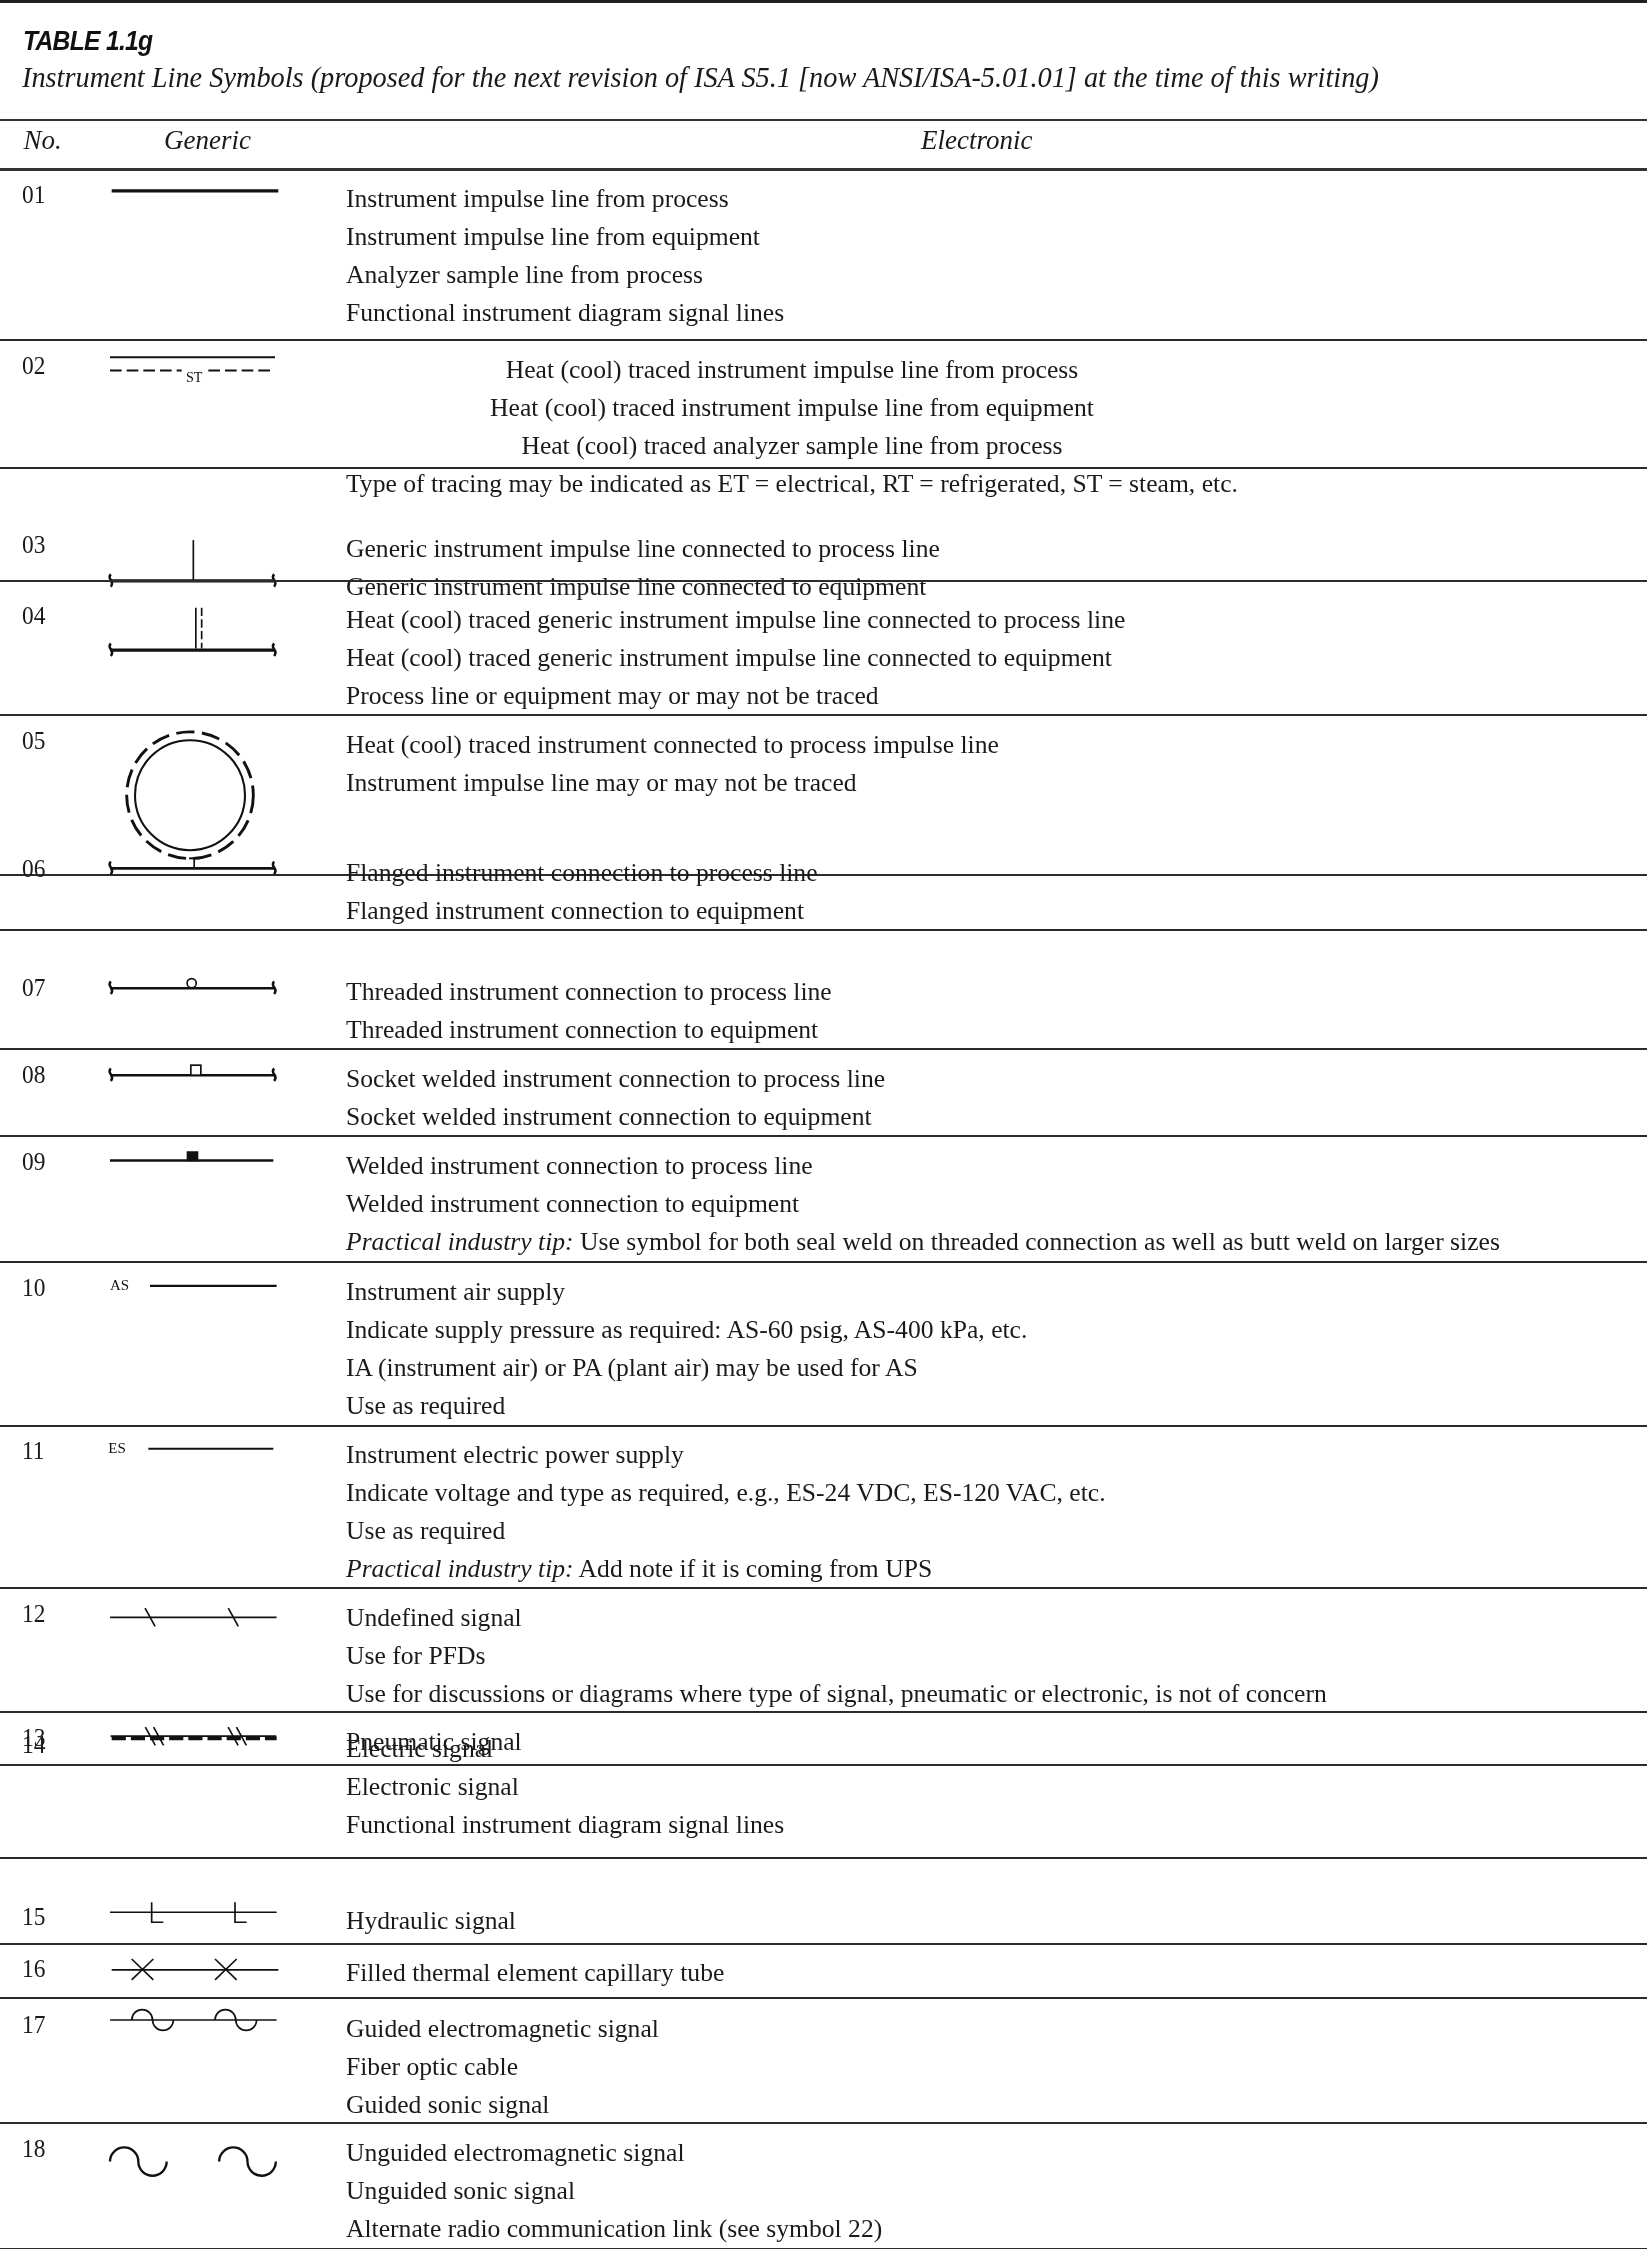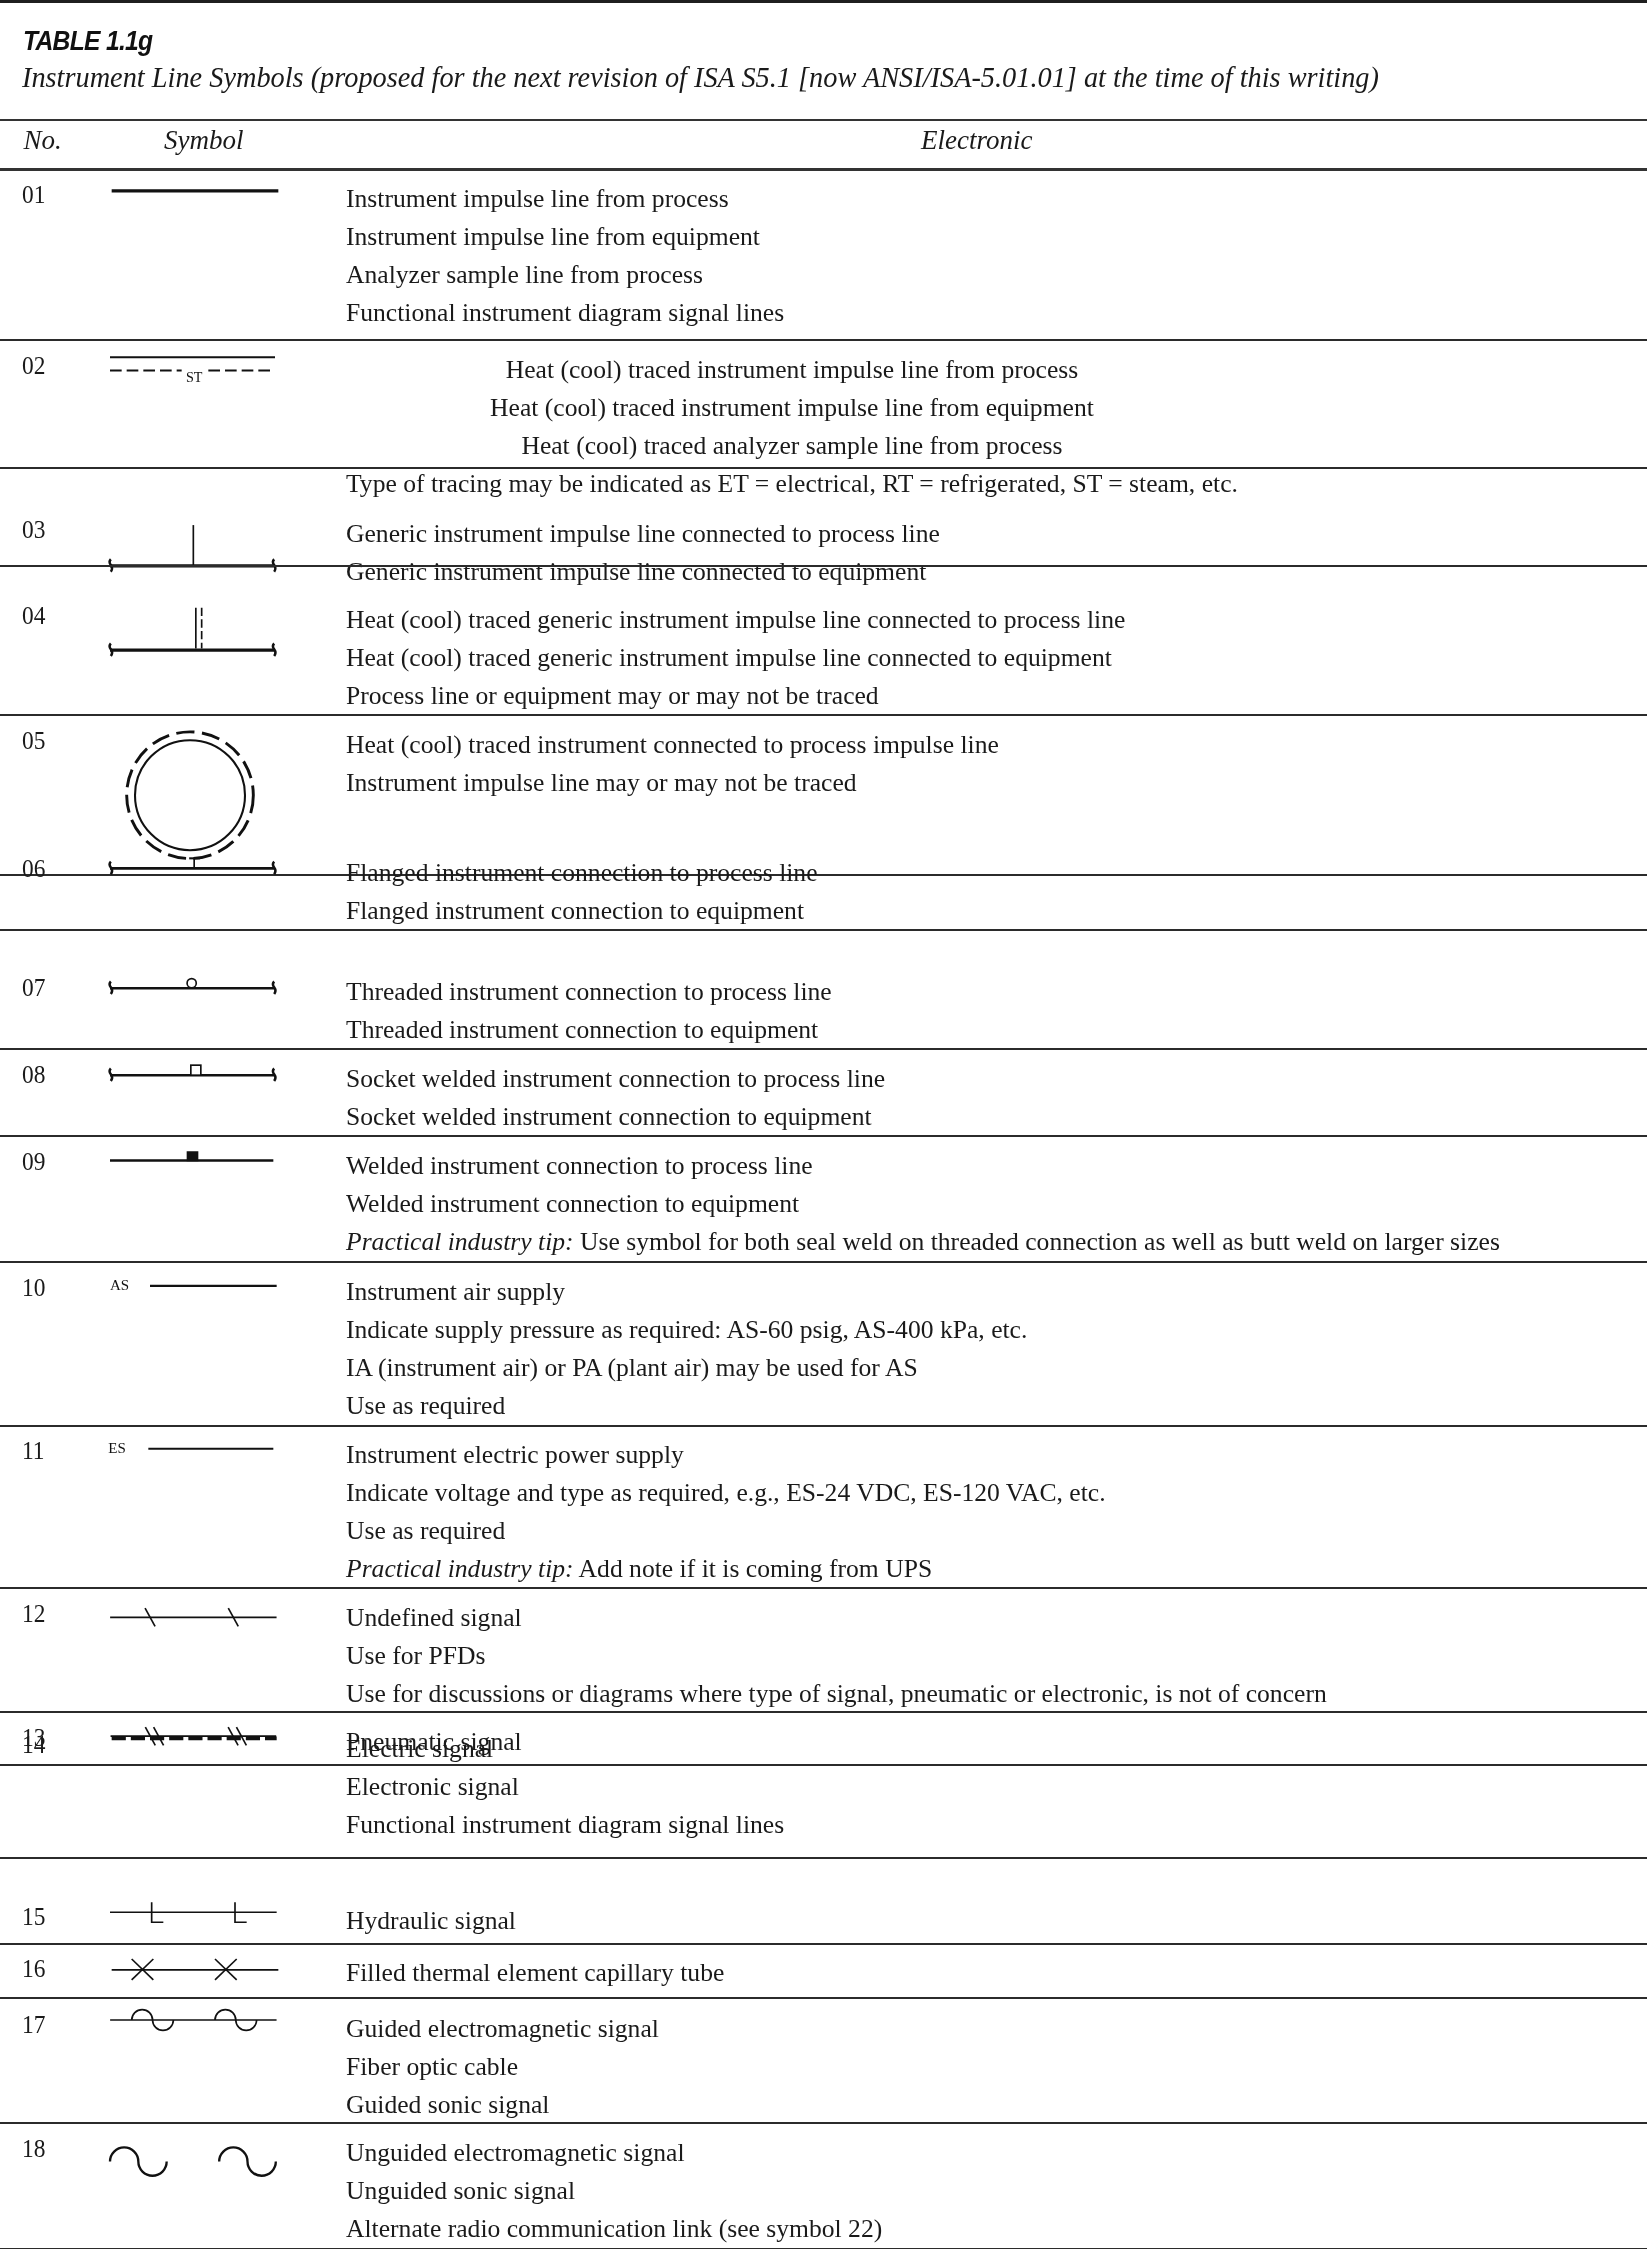--- a/index.html
+++ b/index.html
@@ -20,21 +20,21 @@
   .app-line .tip { font-style: italic; }
 </style>
 </head>
 <body>
 
 <div class="top-rule"></div>
 <div class="table-label">TABLE 1.1g</div>
 <div class="table-caption">Instrument Line Symbols (proposed for the next revision of ISA S5.1 [now ANSI/ISA-5.01.01] at the time of this writing)</div>
 <div class="header-rule-top"></div>
 <div class="col-header" style="left:23.4px">No.</div>
-<div class="col-header" style="left:164px">Symbol</div>
+<div class="col-header" style="left:164px">Generic</div>
 <div class="col-header" style="left:921px">Electronic</div>
 <div class="header-rule-bottom"></div>
 
 <div id="rows">
     <div class="row" style="top: 170px; height: 171px;">
       <div class="row-no">01</div>
       <div class="row-symbol">
         <svg width="200" height="171" viewBox="0 0 240 205">
           <line x1="14" y1="25" x2="214" y2="25" stroke="#111" stroke-width="4"></line>
         </svg>
@@ -58,21 +58,21 @@
         </svg>
       </div>
       <div class="row-app">
         <div class="app-line"><span>Heat (cool) traced instrument impulse line from process</span></div>
         <div class="app-line"><span>Heat (cool) traced instrument impulse line from equipment</span></div>
         <div class="app-line"><span>Heat (cool) traced analyzer sample line from process</span></div>
         <div class="app-line"><span>Type of tracing may be indicated as ET = electrical, RT = refrigerated, ST = steam, etc.</span></div>
       </div>
       <div class="row-rule"></div>
     </div>
-    <div class="row" style="top: 505px; height: 62px;">
+    <div class="row" style="top: 520px; height: 62px;">
       <div class="row-no">03</div>
       <div class="row-symbol">
         <svg width="200" height="86" viewBox="0 0 240 103">
           <line x1="112" y1="24" x2="112" y2="73" stroke="#111" stroke-width="2"></line>
           <line x1="12" y1="73" x2="210" y2="73" stroke="#111" stroke-width="4"></line>
           <path d="M13,65 q-3,3 0,7 q3,4 0,8" fill="none" stroke="#111" stroke-width="3"></path>
           <path d="M209,65 q-3,3 0,7 q3,4 0,8" fill="none" stroke="#111" stroke-width="3"></path>
         </svg>
       </div>
       <div class="row-app">

